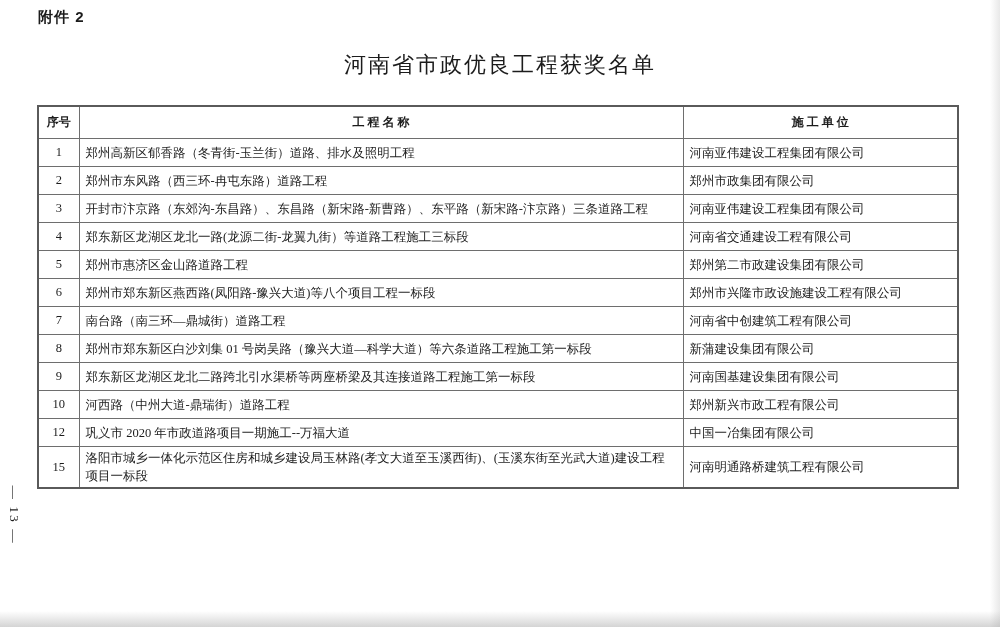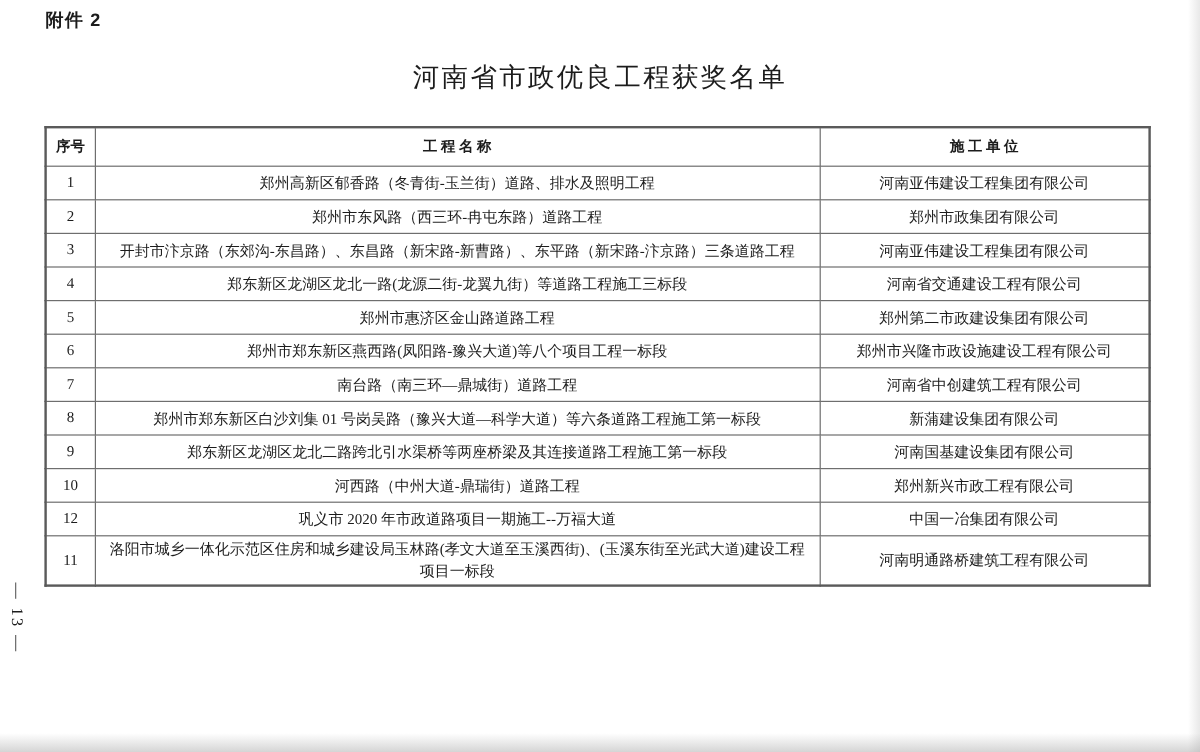--- a/index.html
+++ b/index.html
@@ -73,21 +73,21 @@
   .award-table thead th {
     height: 27px;
     font-weight: 700;
     font-size: 12px;
     text-align: center;
   }
   .award-table tbody tr { height: 28px; }
   .award-table td.cell-no { text-align: center; }
   .award-table td.cell-project,
   .award-table td.cell-unit {
-    text-align: center;
+    text-align: left;
     line-height: 18px;
   }
   .page-number {
     position: absolute;
     left: -33px;
     top: 505px;
     width: 90px;
     height: 20px;
     text-align: center;
     font-size: 13.5px;
@@ -181,21 +181,21 @@
 
   <tr>
     <td class="cell-no">12</td>
     <td class="cell-project">巩义市 2020 年市政道路项目一期施工--万福大道</td>
     <td class="cell-unit">中国一冶集团有限公司</td>
   </tr>
 
 
 
   <tr>
-    <td class="cell-no">11</td>
+    <td class="cell-no">15</td>
     <td class="cell-project">洛阳市城乡一体化示范区住房和城乡建设局玉林路(孝文大道至玉溪西街)、(玉溪东街至光武大道)建设工程项目一标段</td>
     <td class="cell-unit">河南明通路桥建筑工程有限公司</td>
   </tr>
 </tbody>
   </table>
 
   <div class="page-number">— 13 —</div>
 
   <div class="edge-right"></div>
   <div class="edge-bottom"></div>

